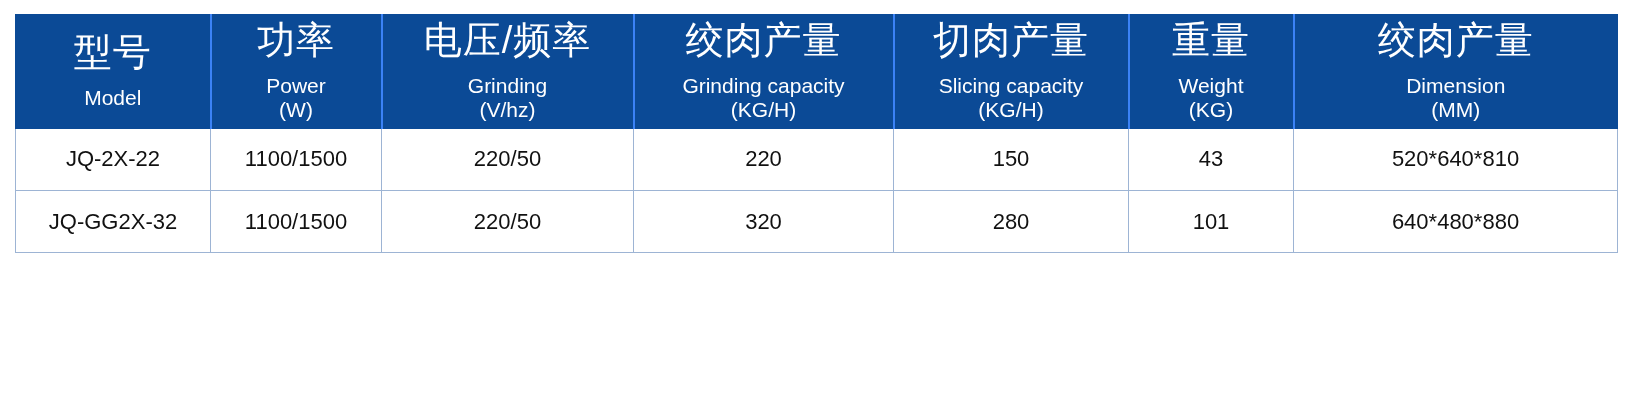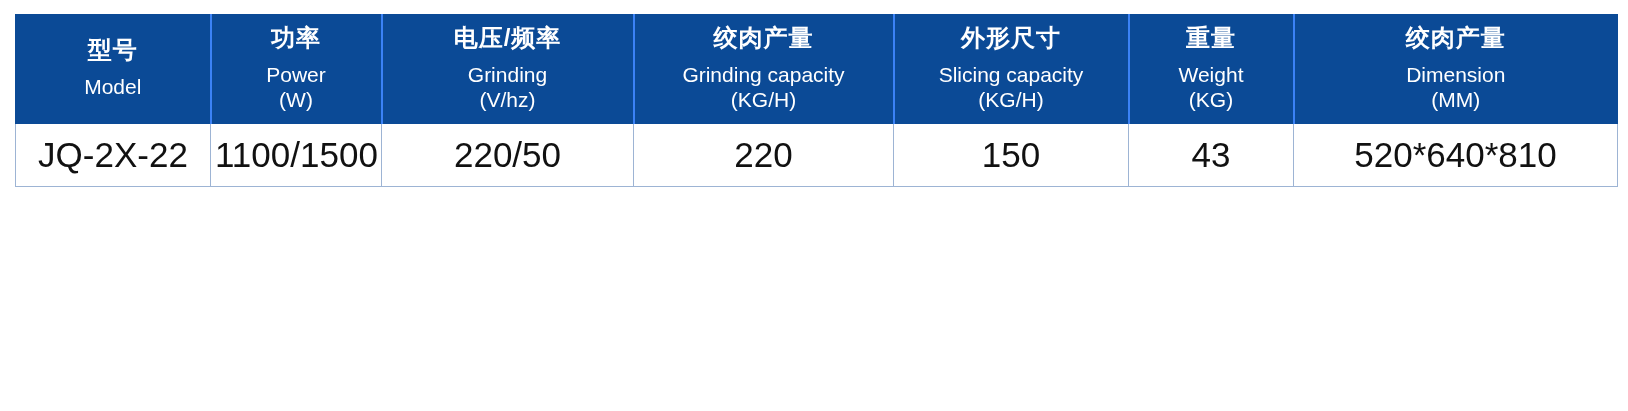--- a/index.html
+++ b/index.html
@@ -55,22 +55,22 @@
     vertical-align: middle;
     padding: 4px 4px 6px 4px;
     line-height: 1.12;
     font-weight: normal;
   }
   th.header-cell:first-child { border-left: 1px solid #0b4a96; }
   th.header-cell:last-child  { border-right: 1px solid #0b4a96; }
 
   .hdr-cn {
     display: block;
-    font-size: 24px;
-    font-weight: 700;
+    font-size: 38px;
+    font-weight: 400;
     letter-spacing: 1px;
     line-height: 1.18;
     margin-bottom: 11px;
   }
   .hdr-en {
     display: block;
     font-size: 21px;
     font-weight: 400;
     line-height: 1.16;
   }
@@ -82,21 +82,21 @@
   }
 
   
   tbody tr.data-row { height: 62px; }
 
   td.data-cell {
     border: 1px solid #9db4d4;
     text-align: center;
     vertical-align: middle;
     color: #111111;
-    font-size: 35px;
+    font-size: 22px;
     font-weight: 400;
     padding: 2px 4px;
     white-space: nowrap;
     background: #ffffff;
   }
   tbody tr.data-row:first-child td.data-cell { border-top: none; }
 </style>
 </head>
 <body>
 
@@ -134,21 +134,21 @@
           <span class="hdr-unit">(V/hz)</span>
         </th>
 
         <th class="header-cell">
           <span class="hdr-cn">绞肉产量</span>
           <span class="hdr-en">Grinding capacity</span>
           <span class="hdr-unit">(KG/H)</span>
         </th>
 
         <th class="header-cell">
-          <span class="hdr-cn">外形尺寸</span>
+          <span class="hdr-cn">切肉产量</span>
           <span class="hdr-en">Slicing capacity</span>
           <span class="hdr-unit">(KG/H)</span>
         </th>
 
         <th class="header-cell">
           <span class="hdr-cn">重量</span>
           <span class="hdr-en">Weight</span>
           <span class="hdr-unit">(KG)</span>
         </th>
 
@@ -168,17 +168,26 @@
         <td class="data-cell">1100/1500</td>
         <td class="data-cell">220/50</td>
         <td class="data-cell">220</td>
         <td class="data-cell">150</td>
         <td class="data-cell">43</td>
         <td class="data-cell">520*640*810</td>
       </tr>
 
 
 
+      <tr class="data-row">
+        <td class="data-cell">JQ-GG2X-32</td>
+        <td class="data-cell">1100/1500</td>
+        <td class="data-cell">220/50</td>
+        <td class="data-cell">320</td>
+        <td class="data-cell">280</td>
+        <td class="data-cell">101</td>
+        <td class="data-cell">640*480*880</td>
+      </tr>
 
     </tbody>
   </table>
 
 </div>
 
 </body></html>

